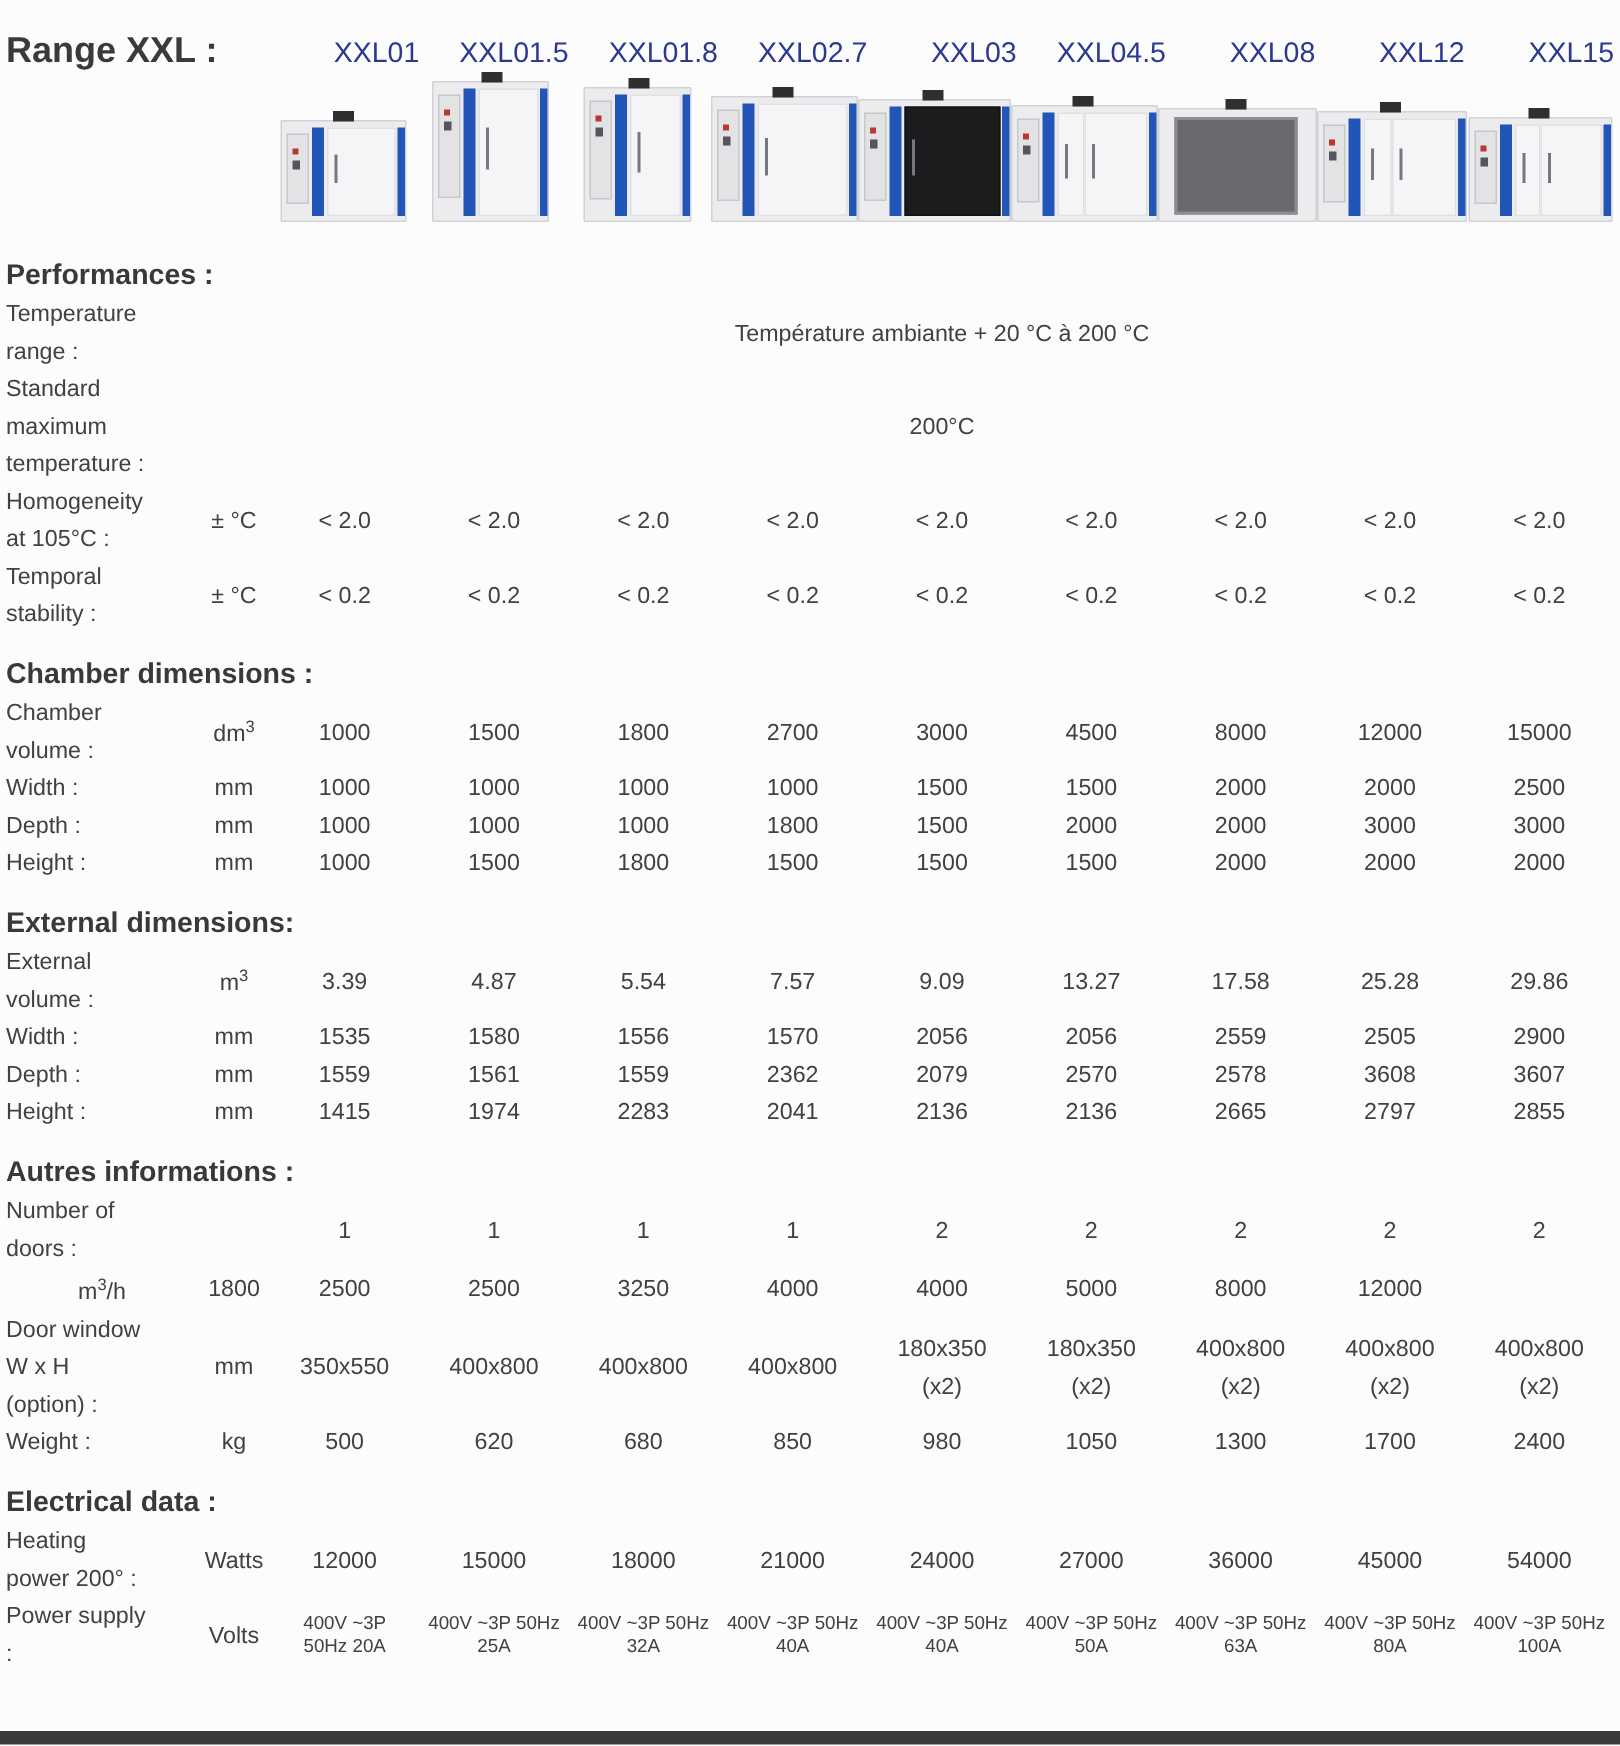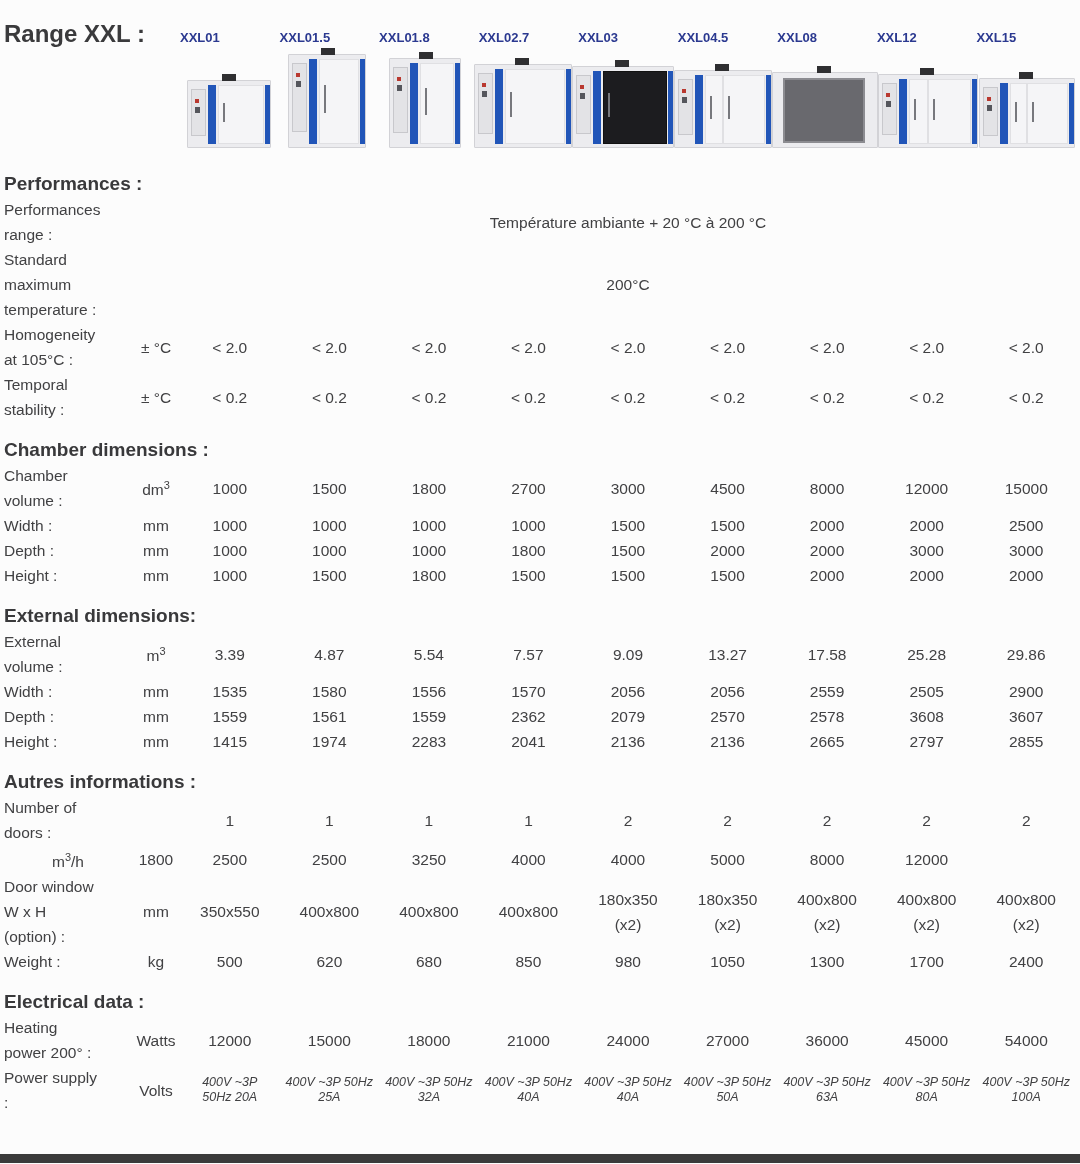--- a/index.html
+++ b/index.html
@@ -5,32 +5,32 @@
   html,body{margin:0;padding:0;}
   body{
     width:1080px;height:1164px;position:relative;
     background:#fcfcfc;color:#414143;
     font-family:"Liberation Sans","DejaVu Sans",sans-serif;
     overflow:hidden;
   }
   .wrap{padding:8px 4px 0 4px;}
   .grid{display:grid;grid-template-columns:128px 48px repeat(9,1fr);align-items:center;}
   .page-title{grid-column:1/3;font-size:24px;font-weight:bold;color:#3a3a3c;align-self:baseline;}
-  .model-name{text-align:left;font-weight:bold;font-size:13px;color:#2b3990;align-self:baseline;}
+  .model-name{text-align:right;font-weight:normal;font-size:19px;color:#2b3990;align-self:baseline;}
   .names{padding-top:12px;}
   .img-spacer{grid-column:1/3;}
   .oven-cell{height:100px;display:flex;align-items:flex-end;justify-content:center;padding-bottom:8px;}
   h2.section{font-size:19px;font-weight:bold;color:#39393b;margin:15px 0 0 0;line-height:26px;}
   .row{font-size:15.5px;line-height:25px;}
   .cell-label{padding-right:32px;}
   .cell-unit{text-align:center;}
   .cell-val{text-align:center;white-space:pre-line;}
   .merged{grid-column:3/-1;text-align:center;}
   sup{font-size:11px;}
-  .small .cell-val{font-size:12.5px;line-height:15px;font-style:italic;}
+  .small .cell-val{font-size:12.5px;line-height:15px;}
   
   .oven{position:relative;background:#ececef;border:1px solid #d2d2d6;border-radius:1px;}
   .oven span{position:absolute;display:block;}
   .oven .vent{top:-7px;left:42%;width:14px;height:7px;background:#2f2f31;}
   .oven .panel{left:3px;top:8px;width:13px;bottom:16%;background:#e3e3e6;border:1px solid #c8c8cc;}
   .oven .panel i{position:absolute;left:3px;top:9px;width:4px;height:4px;background:#b9382f;}
   .oven .panel b{position:absolute;left:3px;top:17px;width:5px;height:6px;background:#55565c;}
   .oven .sl{left:20px;top:4px;bottom:3px;width:8px;background:#2155b8;}
   .oven .sr{right:0;top:4px;bottom:3px;width:5px;background:#2155b8;}
   .oven .door{left:30px;right:6px;top:4px;bottom:3px;background:#f5f5f7;border:1px solid #e0e0e3;}
@@ -184,21 +184,21 @@
             <span class="h hr"></span>
           </span>
           <span class="door d2">
             <span class="h hl"></span>
           </span>
         </div>
       </div>
     </div>
     <h2 class="section">Performances :</h2>
     <div class="grid row">
-      <div class="cell-label">Performances range :</div>
+      <div class="cell-label">Temperature range :</div>
       <div class="cell-unit"></div>
       <div class="merged">Température ambiante + 20 °C à 200 °C</div>
     </div>
     <div class="grid row">
       <div class="cell-label">Standard maximum temperature :</div>
       <div class="cell-unit"></div>
       <div class="merged">200°C</div>
     </div>
     <div class="grid row">
       <div class="cell-label">Homogeneity at 105°C :</div>

